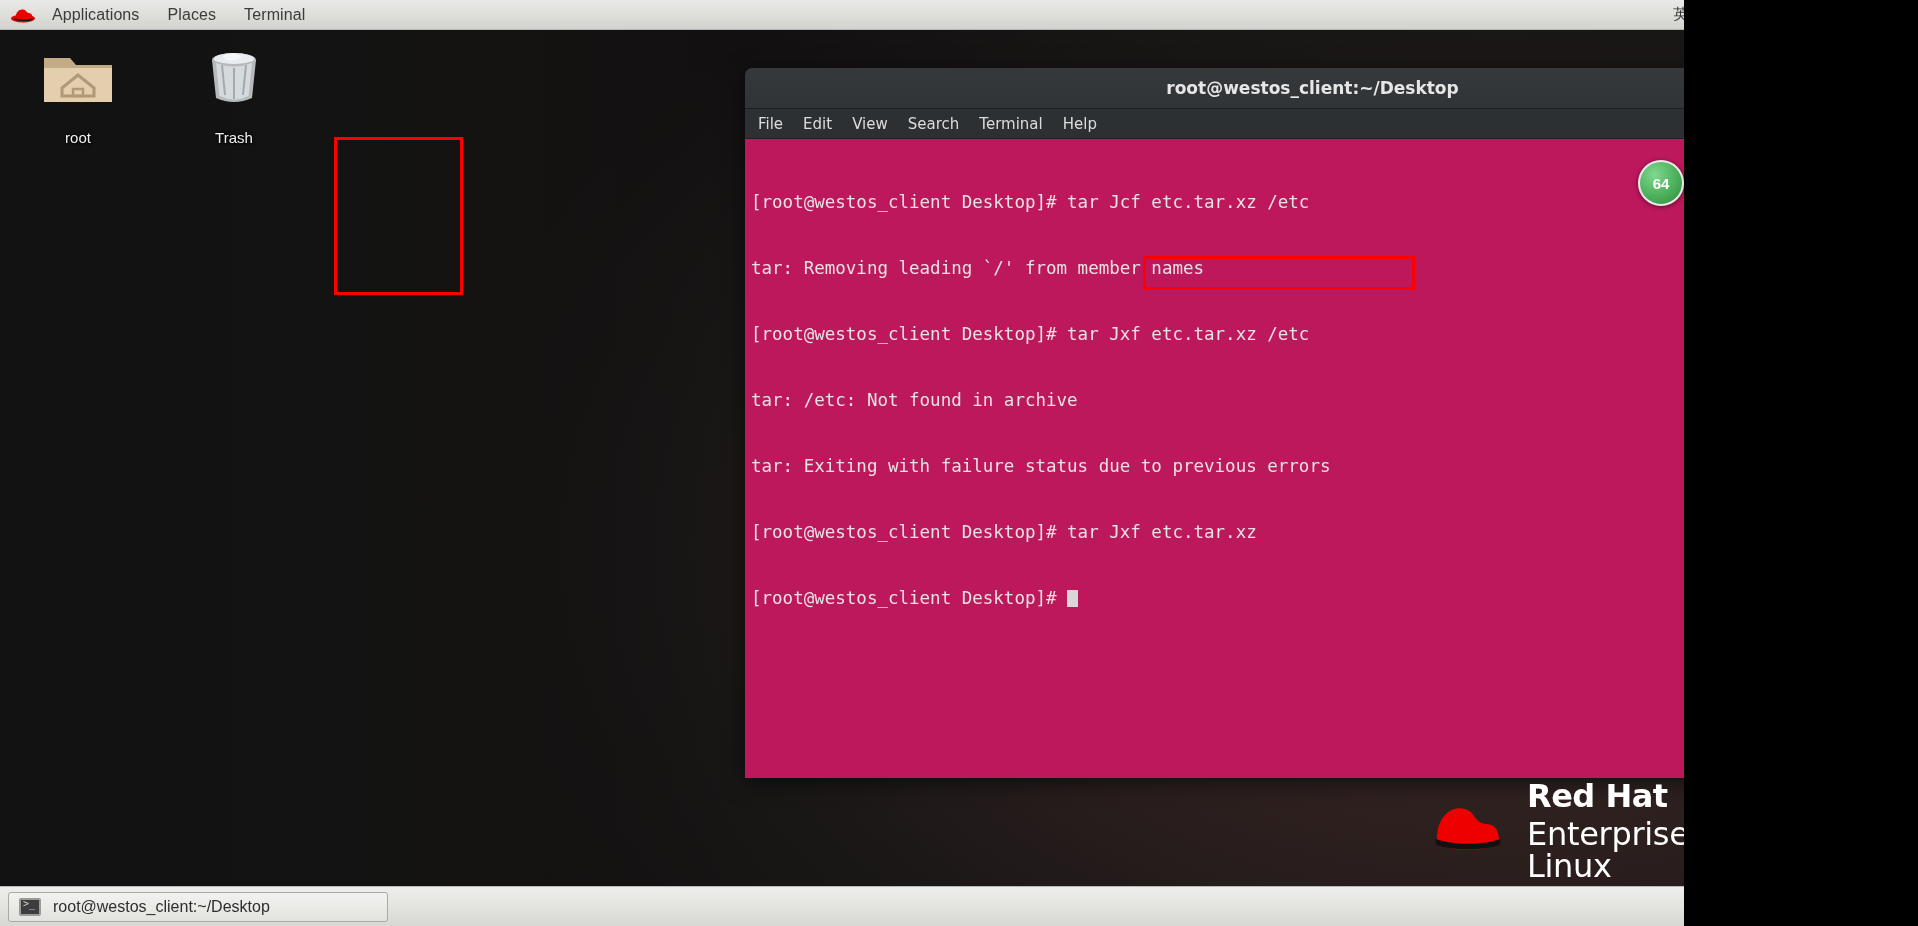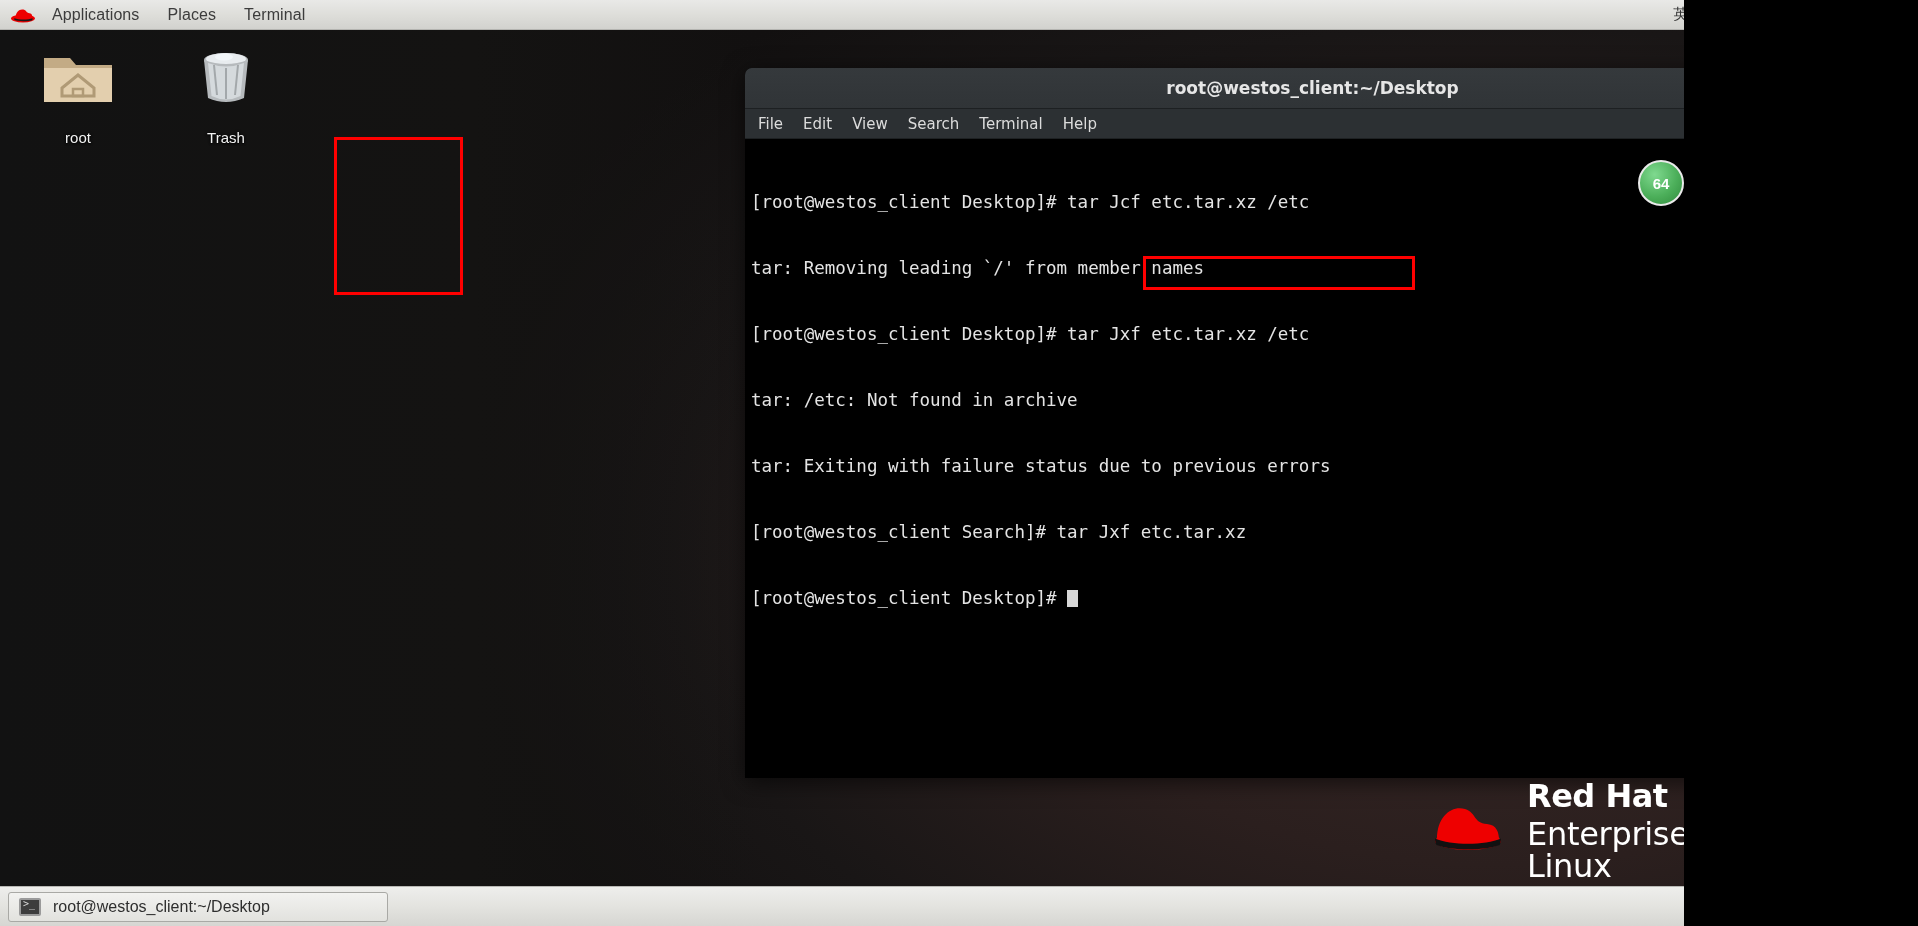--- a/index.html
+++ b/index.html
@@ -77,21 +77,21 @@
           display:flex; align-items:center; justify-content:center; color:#d6d6d6; }
   .term-menubar {
     height: 30px; background: #2c3033; border-bottom: 1px solid #1e2123;
     display:flex; align-items:center; padding-left: 4px; gap: 2px;
   }
   .term-menubar span {
     font-size: 15px; color:#dcdcdc; padding: 2px 9px; border-radius: 3px;
     font-family: "DejaVu Sans", sans-serif;
   }
   .term-body {
-    position: relative; height: 639px; background:#000000; padding: 8px 0 0 6px;
+    position: relative; height: 639px; background:#be185d; padding: 8px 0 0 6px;
     font-family: "DejaVu Sans Mono", monospace; font-size: 17.5px; line-height: 22px;
     color: #e4e4e4; white-space: pre;
   }
   .term-line { height: 22px; }
   .cursor-blk { display:inline-block; width:11px; height:17px; background:#d8d8d8; vertical-align:-3px; }
   .scrollbar {
     position:absolute; right: 0; top: 0; width: 16px; height: 639px; background:#2a2e31;
     border-left: 1px solid #1d2022;
   }
   .scroll-thumb {
@@ -213,21 +213,21 @@
       <svg width="76" height="60" viewBox="0 0 76 60">
         <path d="M4 10 L30 10 L36 17 L72 17 L72 54 L4 54 Z" fill="#c3ab85"></path>
         <path d="M4 20 L72 20 L72 54 L4 54 Z" fill="#e3cfae"></path>
         <path d="M22 40 L38 27 L54 40 L54 48 L22 48 Z" fill="none" stroke="#b09a76" stroke-width="3"></path>
         <rect x="33" y="41" width="10" height="7" fill="none" stroke="#b09a76" stroke-width="2.5"></rect>
       </svg>
     </span>
     <span class="cap">root</span>
   </div>
 
-  <div class="desk-icon" style="left:172px; top:44px;">
+  <div class="desk-icon" style="left:180px; top:44px;">
     <span class="glyph">
       <svg width="64" height="60" viewBox="0 0 64 60">
         <ellipse cx="32" cy="12" rx="22" ry="7" fill="#b9bdc0"></ellipse>
         <ellipse cx="32" cy="11" rx="20" ry="6" fill="#e8ecef"></ellipse>
         <path d="M10 12 L14 50 Q32 58 50 50 L54 12 Q32 20 10 12 Z" fill="#b6babd"></path>
         <path d="M14 15 L17.5 48 Q32 55 46.5 48 L50 15 Q32 22 14 15 Z" fill="#d5dadd"></path>
         <path d="M20 17 L23 47" stroke="#a3a8ab" stroke-width="2"></path>
         <path d="M32 20 L32 51" stroke="#a3a8ab" stroke-width="2"></path>
         <path d="M44 17 L41 47" stroke="#a3a8ab" stroke-width="2"></path>
         <ellipse cx="30" cy="9" rx="9" ry="3.5" fill="#f2f7fa"></ellipse>
@@ -272,21 +272,21 @@
       <span>Terminal</span>
       <span>Help</span>
     </div>
 
     <div class="term-body">
       <div class="term-line">[root@westos_client Desktop]# tar Jcf etc.tar.xz /etc</div>
       <div class="term-line">tar: Removing leading `/' from member names</div>
       <div class="term-line">[root@westos_client Desktop]# tar Jxf etc.tar.xz /etc</div>
       <div class="term-line">tar: /etc: Not found in archive</div>
       <div class="term-line">tar: Exiting with failure status due to previous errors</div>
-      <div class="term-line">[root@westos_client Search]# tar Jxf etc.tar.xz</div>
+      <div class="term-line">[root@westos_client Desktop]# tar Jxf etc.tar.xz</div>
       <div class="term-line"><span>[root@westos_client Desktop]# </span><span class="cursor-blk"></span></div>
 
       <div class="scrollbar">
         <div class="scroll-thumb"></div>
       </div>
     </div>
   </div>
 
   <div class="annot" style="left:1143px; top:256px; width:272px; height:34px;"></div>
 

